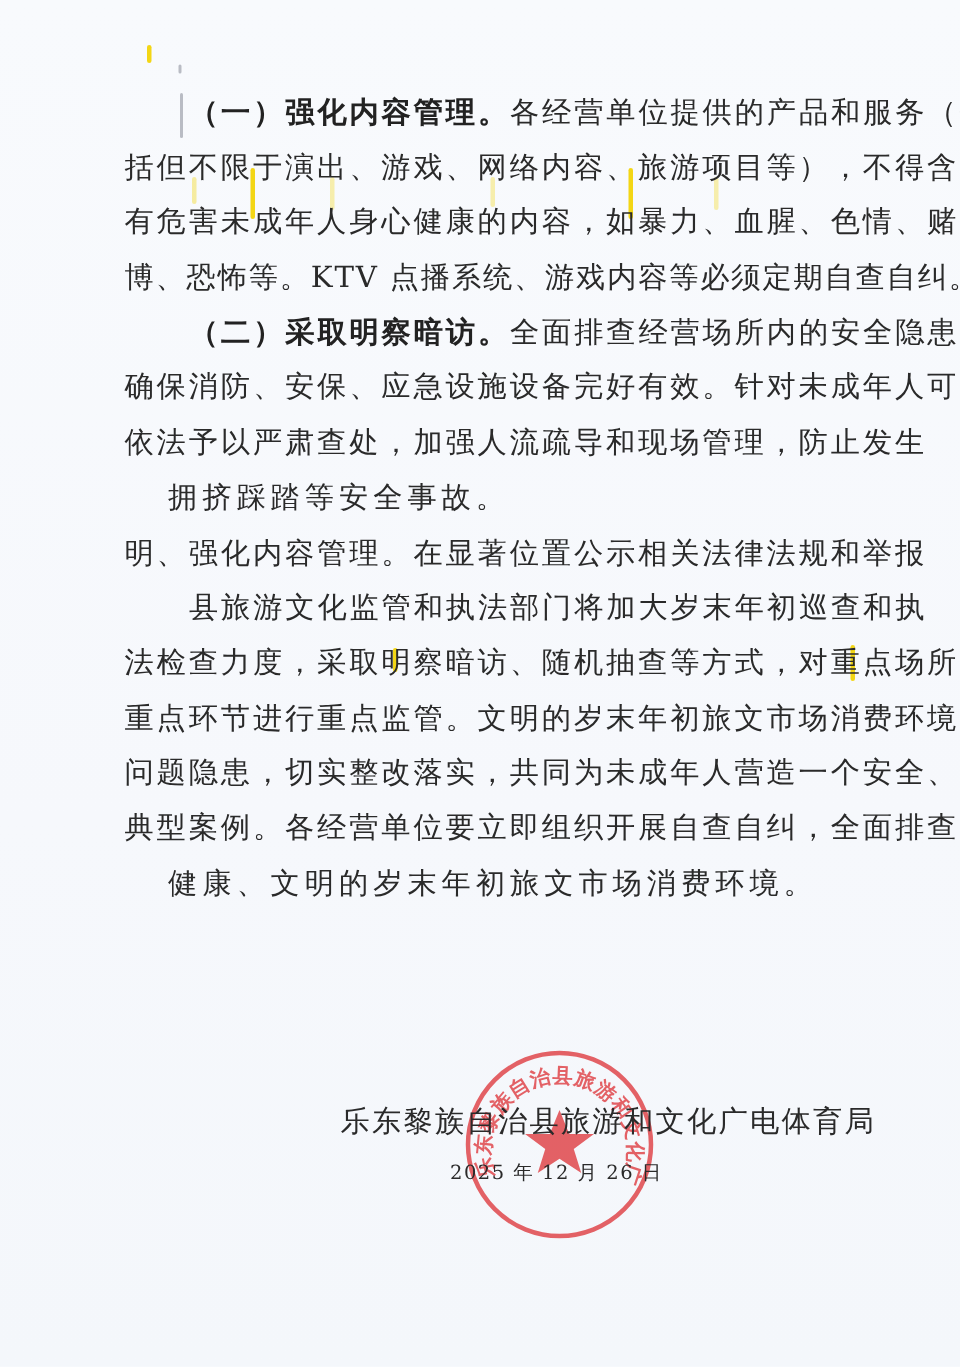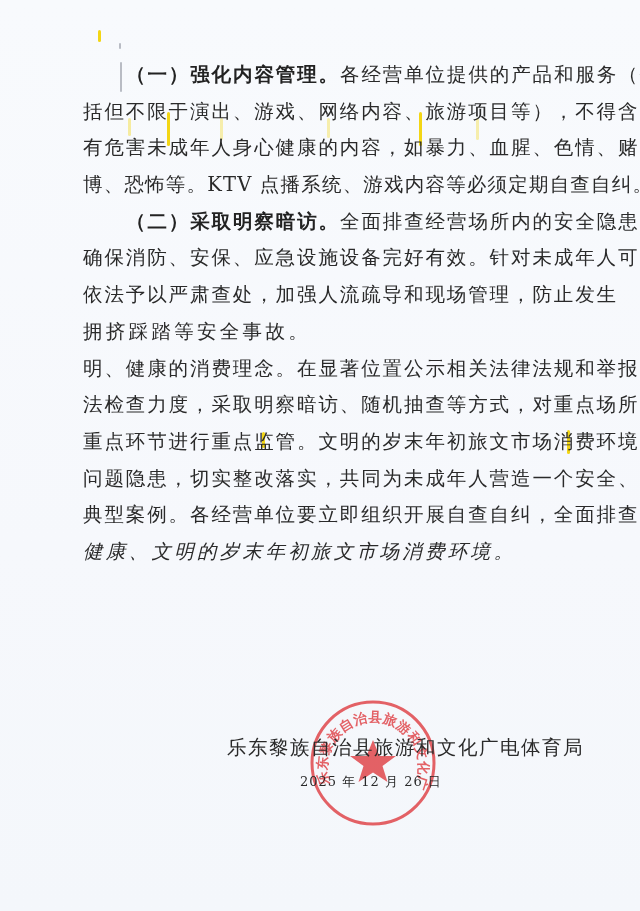--- a/index.html
+++ b/index.html
@@ -32,20 +32,21 @@
       line-height: 36.7px;
       font-size: 19.5px;
       white-space: nowrap;
       letter-spacing: 1.9px;
       text-align: justify;
       text-align-last: justify;
       color: #2a2a2a;
     }
     .line.last {
       text-align-last: left;
+      margin-left: 29px;
     }
     .line.indent {
       padding-left: 43px;
     }
     .heading-run {
       font-weight: bold;
       color: #222;
     }
     .signature {
       position: absolute;
@@ -106,27 +107,28 @@
     <div class="line indent"><span class="heading-run">（一）强化内容管理。</span><span>各经营单位提供的产品和服务（包</span></div>
     <div class="line">括但不限于演出、游戏、网络内容、旅游项目等），不得含</div>
     <div class="line">有危害未成年人身心健康的内容，如暴力、血腥、色情、赌</div>
     <div class="line" style="letter-spacing:1.2px;">博、恐怖等。KTV 点播系统、游戏内容等必须定期自查自纠。</div>
 
     <div class="line indent"><span class="heading-run">（二）采取明察暗访。</span><span>全面排查经营场所内的安全隐患，</span></div>
     <div class="line">确保消防、安保、应急设施设备完好有效。针对未成年人可</div>
     <div class="line">依法予以严肃查处，加强人流疏导和现场管理，防止发生</div>
     <div class="line last" style="letter-spacing:3.3px;">拥挤踩踏等安全事故。</div>
 
-    <div class="line">明、健康的消费理念。在显著位置公示相关法律法规和举报</div>
+    <div class="line">明、强化内容管理。在显著位置公示相关法律法规和举报</div>
 
+    <div class="line indent">县旅游文化监管和执法部门将加大岁末年初巡查和执</div>
     <div class="line">法检查力度，采取明察暗访、随机抽查等方式，对重点场所、</div>
     <div class="line">重点环节进行重点监管。文明的岁末年初旅文市场消费环境</div>
     <div class="line">问题隐患，切实整改落实，共同为未成年人营造一个安全、</div>
     <div class="line">典型案例。各经营单位要立即组织开展自查自纠，全面排查</div>
-    <div class="line last" style="letter-spacing:3.3px;font-style:italic;">健康、文明的岁末年初旅文市场消费环境。</div>
+    <div class="line last" style="letter-spacing:3.3px;">健康、文明的岁末年初旅文市场消费环境。</div>
   </div>
 
   <svg class="stamp" viewBox="0 0 130 130" xmlns="http://www.w3.org/2000/svg">
     <defs>
       <path id="seal-arc" d="M 22,86 A 46,46 0 1,1 108,86"></path>
     </defs>
     <circle cx="65" cy="65" r="61" fill="none" stroke="#e0474c" stroke-width="3"></circle>
     <text font-size="13.5" fill="#e0474c" font-weight="bold" letter-spacing="0.5" font-family="DejaVu Sans, sans-serif">
       <textPath href="#seal-arc">乐东黎族自治县旅游和文化广电体育局</textPath>
     </text>

